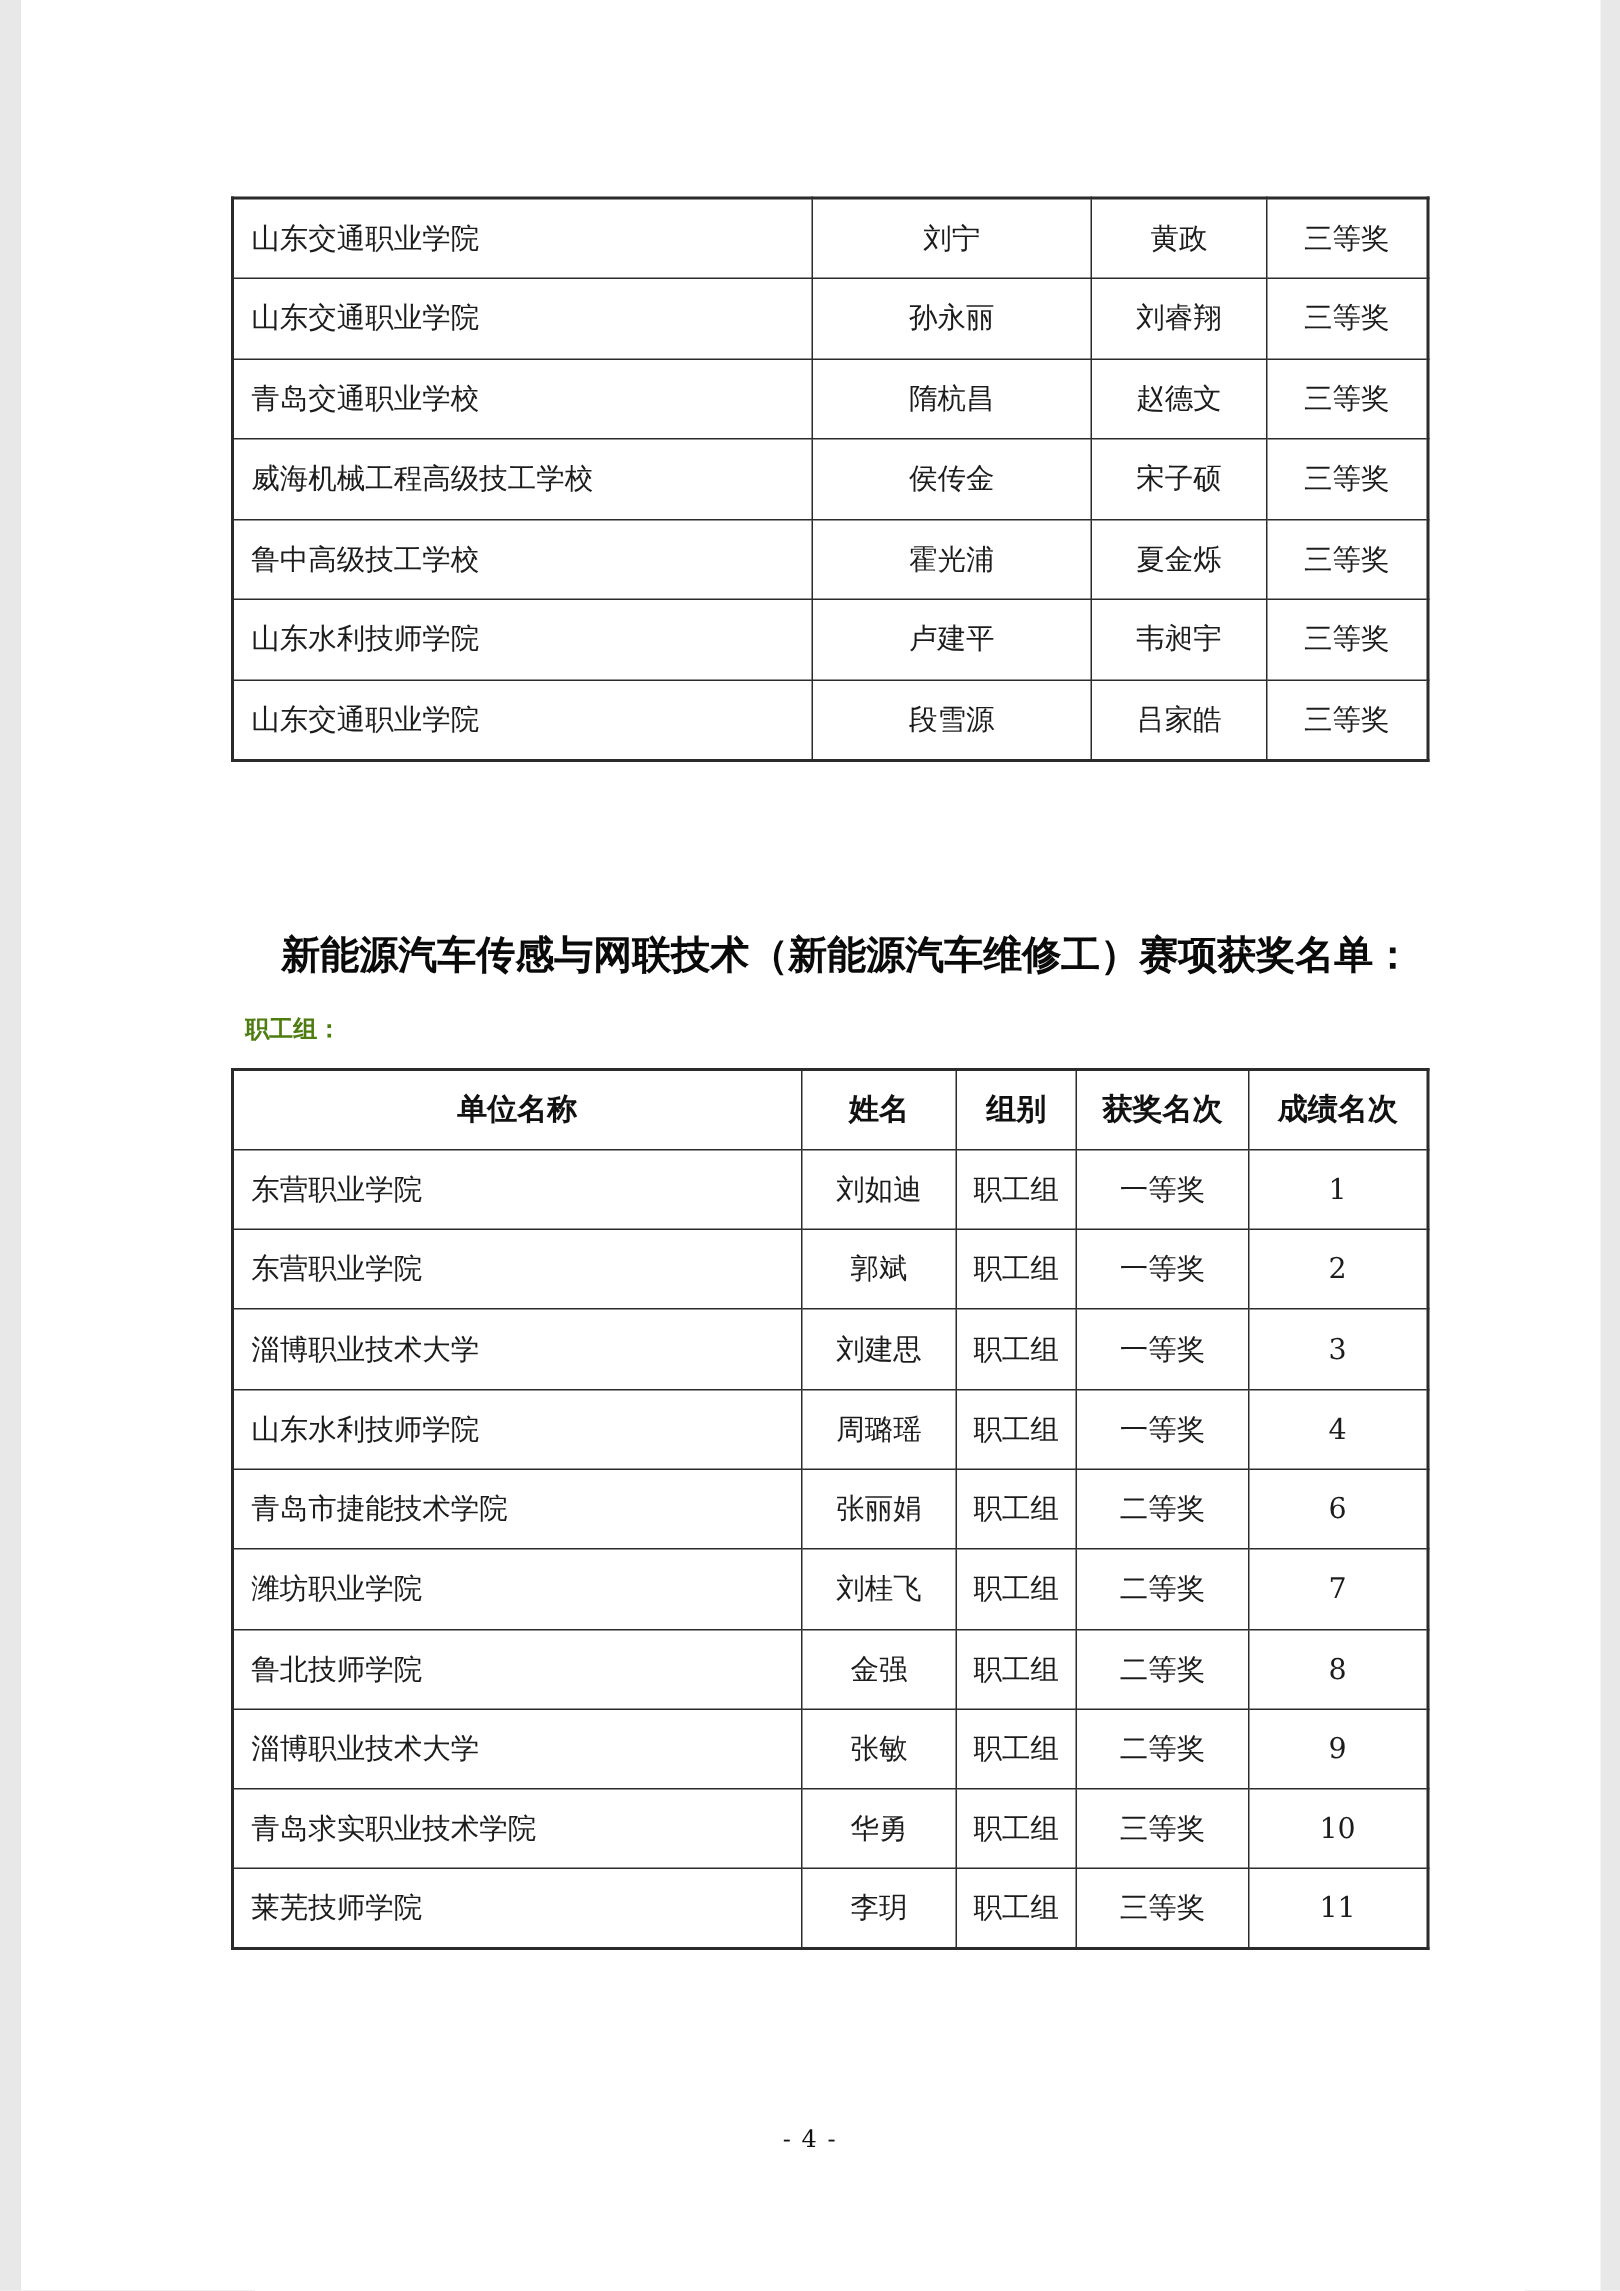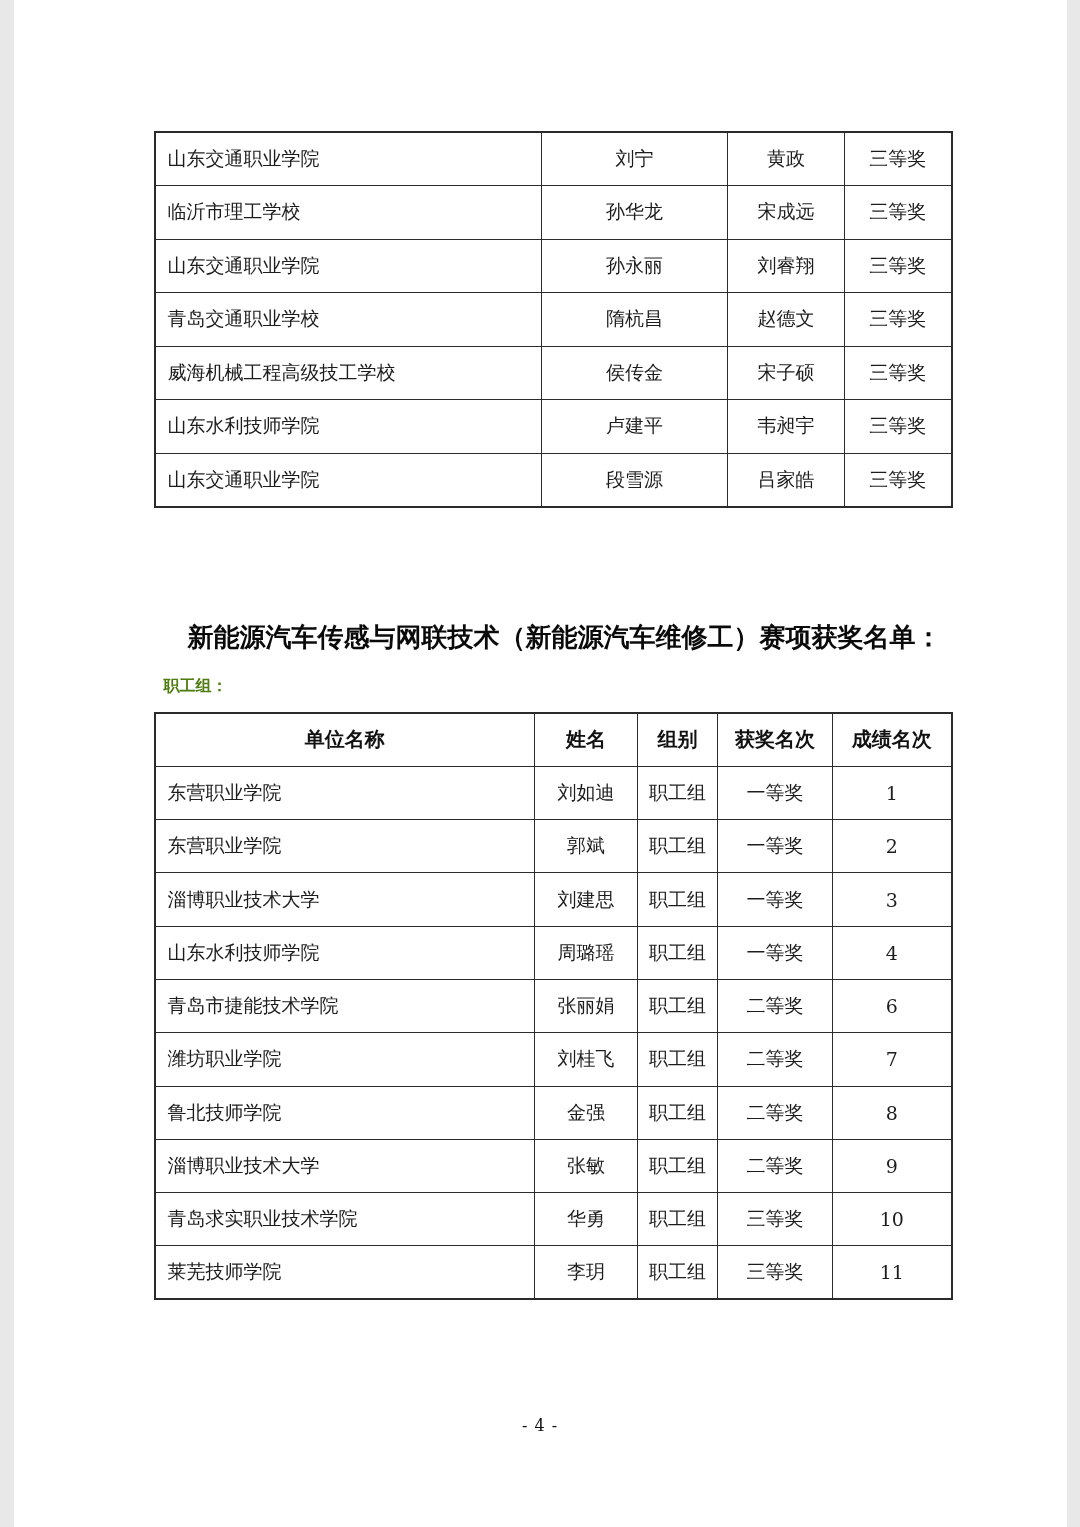--- a/index.html
+++ b/index.html
@@ -90,41 +90,41 @@
       <col style="width:107px">
     </colgroup>
     <tbody>
     <tr>
           <td class="cell-left">山东交通职业学院</td>
           <td class="cell-center">刘宁</td>
           <td class="cell-center">黄政</td>
           <td class="cell-center">三等奖</td>
         </tr>
         <tr>
-          <td class="cell-left">临沂市理工学校</td>
-          <td class="cell-center">孙华龙</td>
-          <td class="cell-center">宋成远</td>
-          <td class="cell-center">三等奖</td>
-        </tr>
-        <tr>
           <td class="cell-left">山东交通职业学院</td>
           <td class="cell-center">孙永丽</td>
           <td class="cell-center">刘睿翔</td>
           <td class="cell-center">三等奖</td>
         </tr>
         <tr>
           <td class="cell-left">青岛交通职业学校</td>
           <td class="cell-center">隋杭昌</td>
           <td class="cell-center">赵德文</td>
           <td class="cell-center">三等奖</td>
         </tr>
         <tr>
           <td class="cell-left">威海机械工程高级技工学校</td>
           <td class="cell-center">侯传金</td>
           <td class="cell-center">宋子硕</td>
+          <td class="cell-center">三等奖</td>
+        </tr>
+        <tr>
+          <td class="cell-left">鲁中高级技工学校</td>
+          <td class="cell-center">霍光浦</td>
+          <td class="cell-center">夏金烁</td>
           <td class="cell-center">三等奖</td>
         </tr>
         <tr>
           <td class="cell-left">山东水利技师学院</td>
           <td class="cell-center">卢建平</td>
           <td class="cell-center">韦昶宇</td>
           <td class="cell-center">三等奖</td>
         </tr>
         <tr>
           <td class="cell-left">山东交通职业学院</td>

